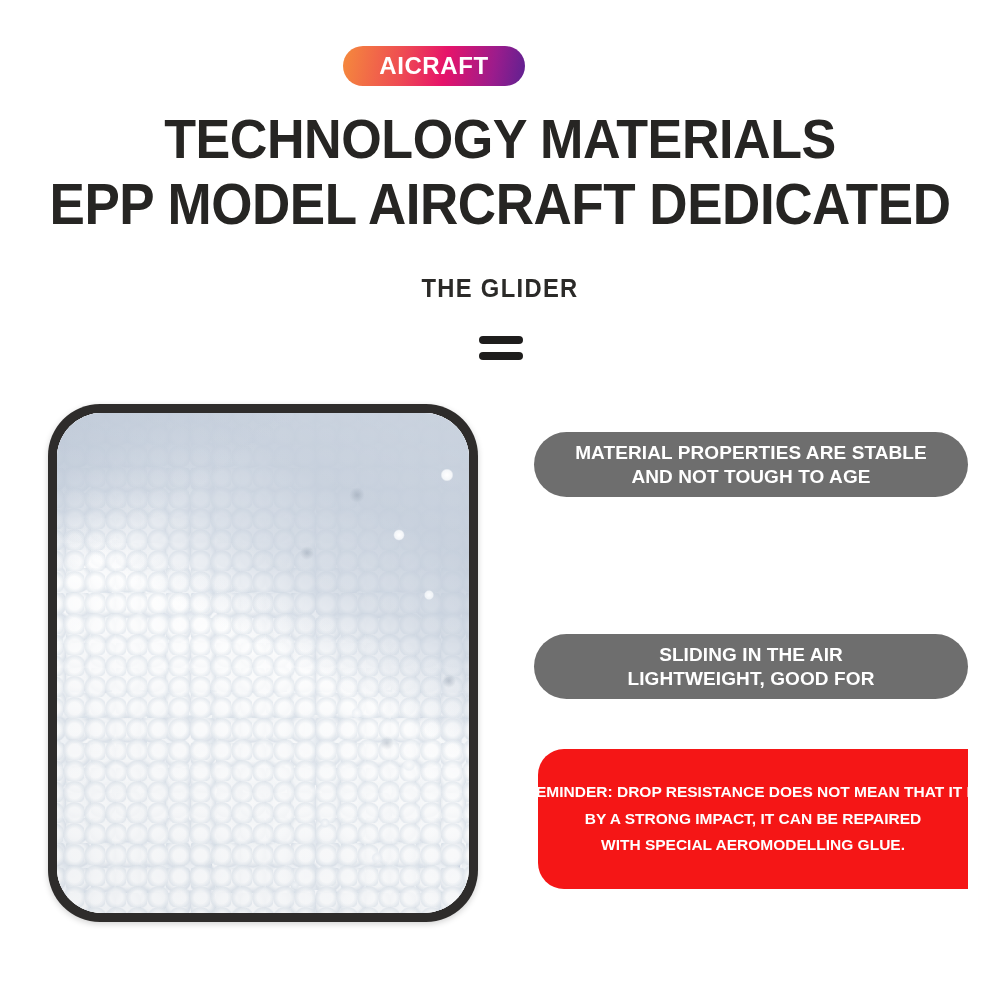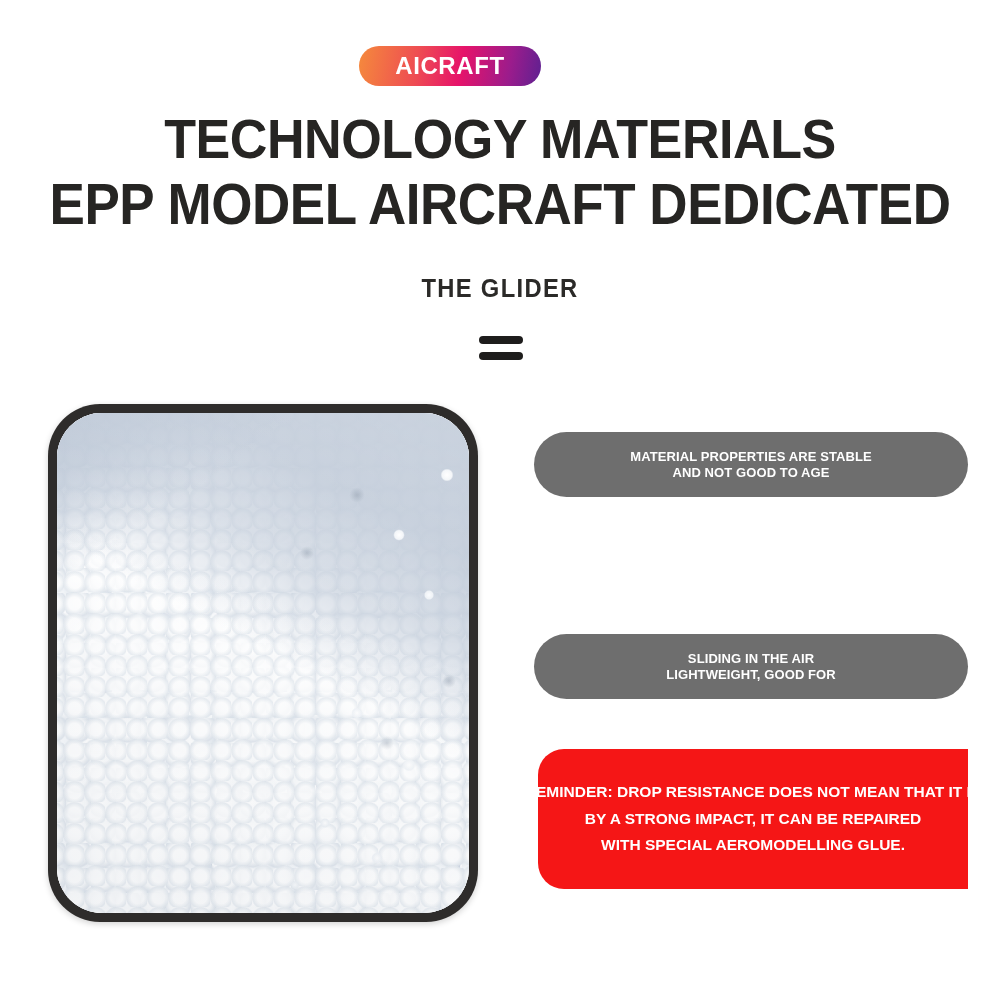--- a/index.html
+++ b/index.html
@@ -6,21 +6,21 @@
   html, body {
     width:1000px; height:1000px;
     background:#ffffff;
     font-family:"Liberation Sans", sans-serif;
     overflow:hidden;
   }
   .page { position:relative; width:1000px; height:1000px; background:#fff; }
 
   
   .badge-wrap{
-    position:absolute; left:16px; top:46px; width:868px;
+    position:absolute; left:0; top:46px; width:868px;
     display:flex; justify-content:center;
   }
   .badge{
     display:inline-flex; align-items:center; justify-content:center;
     min-width:182px; height:40px; padding:0 26px;
     border-radius:20px;
     background:linear-gradient(100deg,#F58A3C 0%,#EE4B53 33%,#E6136A 56%,#9B1C8C 82%,#5E2191 100%);
     color:#ffffff; font-size:24px; font-weight:700; letter-spacing:.6px;
     line-height:1;
   }
@@ -126,21 +126,21 @@
     position:absolute; inset:0;
     background:linear-gradient(200deg, rgba(255,255,255,.18) 0%, rgba(255,255,255,0) 38%, rgba(120,135,155,.10) 100%);
   }
 
   
   .pill{
     position:absolute; left:534px; width:434px; height:65px;
     background:#6e6e6e; border-radius:33px;
     display:flex; align-items:center; justify-content:center;
     text-align:center;
-    color:#ffffff; font-size:13px; font-weight:700; line-height:1.22;
+    color:#ffffff; font-size:19px; font-weight:700; line-height:1.22;
     letter-spacing:.1px;
     padding:0 20px;
   }
   .pill.p1{ top:432px; }
   .pill.p2{ top:534px; }
   .pill.p3{ top:634px; }
   .pill span{ display:block; }
 
   
   .reminder{
@@ -181,21 +181,21 @@
       <div class="beads l3"></div>
       <div class="pile-mask"></div>
       <div class="loose"></div>
       <div class="photo-sheen"></div>
     </div>
   </div>
 
   <div class="pill p1">
     <div>
       <span>MATERIAL PROPERTIES ARE STABLE</span>
-      <span>AND NOT GOOD TO AGE</span>
+      <span>AND NOT TOUGH TO AGE</span>
     </div>
   </div>
   <div class="pill p3">
     <div>
       <span>SLIDING IN THE AIR</span>
       <span>LIGHTWEIGHT, GOOD FOR</span>
     </div>
   </div>
 
   <div class="reminder">

